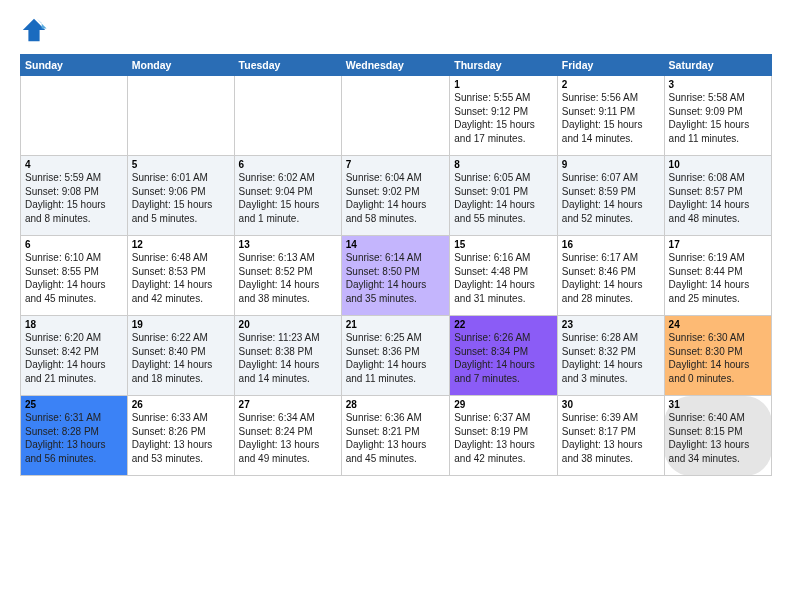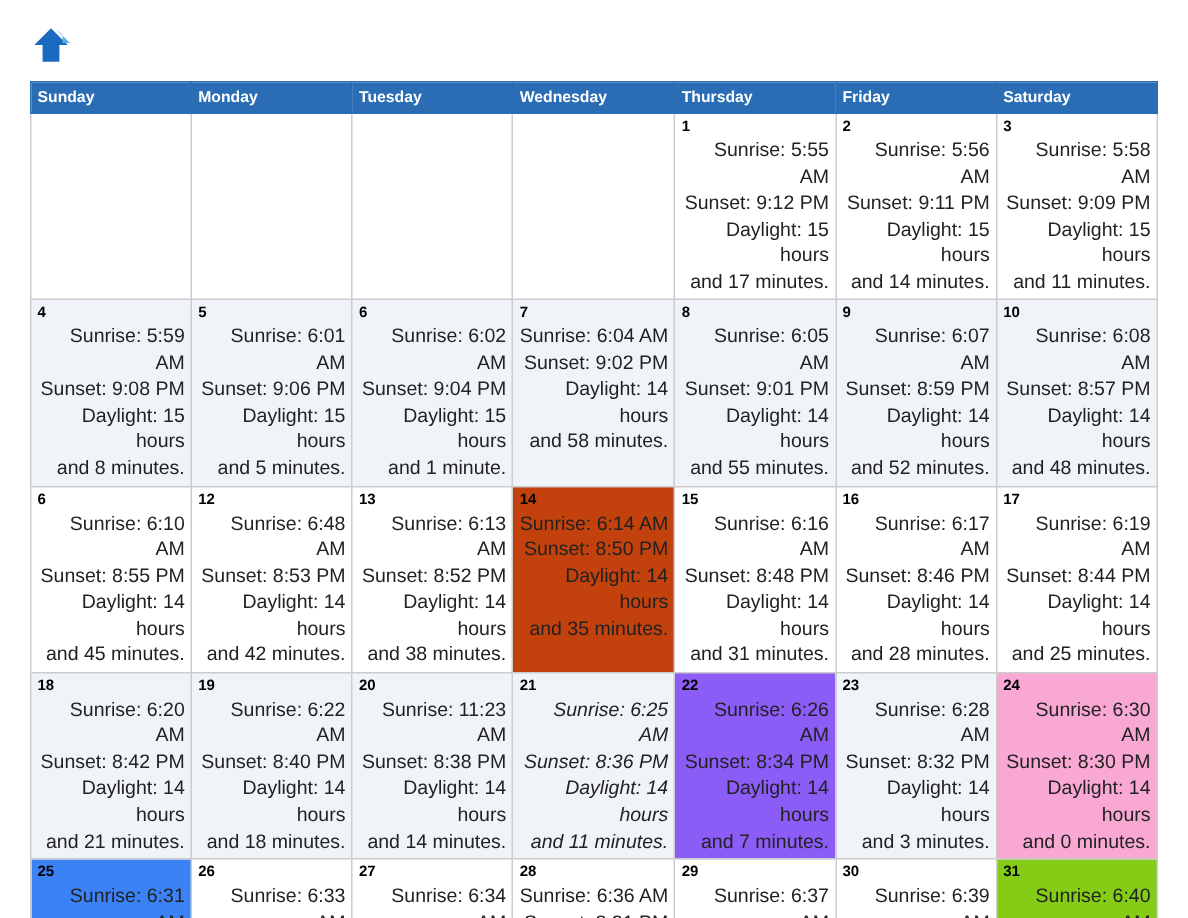--- a/index.html
+++ b/index.html
@@ -81,24 +81,23 @@
     .calendar tr:nth-child(even) td {
       background: #fff;
     }
     .day-num {
       font-weight: bold;
       font-size: 10px;
       display: block;
       margin-bottom: 1px;
     }
     .day-info {
-      font-size: 13px;
+      font-size: 10px;
       color: #222;
       line-height: 1.35;
-      text-align: right;
     }
     .empty {
       background: #fff !important;
     }
   </style>
 </head>
 <body>
 
 <div class="page">
   <div class="header">
@@ -224,31 +223,31 @@
 Daylight: 14 hours
 and 42 minutes.</div>
           </td>
           <td style="background: rgb(255, 255, 255);">
             <span class="day-num">13</span>
             <div class="day-info" style="white-space: pre-line;">Sunrise: 6:13 AM
 Sunset: 8:52 PM
 Daylight: 14 hours
 and 38 minutes.</div>
           </td>
-          <td style="background: #c2410c;">
+          <td style="background: #c4b5fd;">
             <span class="day-num">14</span>
             <div class="day-info" style="white-space: pre-line;">Sunrise: 6:14 AM
 Sunset: 8:50 PM
 Daylight: 14 hours
 and 35 minutes.</div>
           </td>
           <td style="background: rgb(255, 255, 255);">
             <span class="day-num">15</span>
             <div class="day-info" style="white-space: pre-line;">Sunrise: 6:16 AM
-Sunset: 8:48 PM
+Sunset: 4:48 PM
 Daylight: 14 hours
 and 31 minutes.</div>
           </td>
           <td style="background: rgb(255, 255, 255);">
             <span class="day-num">16</span>
             <div class="day-info" style="white-space: pre-line;">Sunrise: 6:17 AM
 Sunset: 8:46 PM
 Daylight: 14 hours
 and 28 minutes.</div>
           </td>
@@ -277,40 +276,40 @@
           </td>
           <td style="background: rgb(240, 244, 248);">
             <span class="day-num">20</span>
             <div class="day-info" style="white-space: pre-line;">Sunrise: 11:23 AM
 Sunset: 8:38 PM
 Daylight: 14 hours
 and 14 minutes.</div>
           </td>
           <td style="background: rgb(240, 244, 248);">
             <span class="day-num">21</span>
-            <div class="day-info" style="white-space: pre-line; font-style: italic;">Sunrise: 6:25 AM
+            <div class="day-info" style="white-space: pre-line;">Sunrise: 6:25 AM
 Sunset: 8:36 PM
 Daylight: 14 hours
 and 11 minutes.</div>
           </td>
           <td style="background: #8b5cf6;">
             <span class="day-num">22</span>
             <div class="day-info" style="white-space: pre-line;">Sunrise: 6:26 AM
 Sunset: 8:34 PM
 Daylight: 14 hours
 and 7 minutes.</div>
           </td>
           <td style="background: rgb(240, 244, 248);">
             <span class="day-num">23</span>
             <div class="day-info" style="white-space: pre-line;">Sunrise: 6:28 AM
 Sunset: 8:32 PM
 Daylight: 14 hours
 and 3 minutes.</div>
           </td>
-          <td style="background: #f9a8d4; margin-top: 40px;">
+          <td style="background: #fdba74; margin-top: 40px;">
             <span class="day-num">24</span>
             <div class="day-info" style="white-space: pre-line;">Sunrise: 6:30 AM
 Sunset: 8:30 PM
 Daylight: 14 hours
 and 0 minutes.</div>
           </td>
         </tr>
         <tr>
           <td style="background: #3b82f6;">
             <span class="day-num">25</span>
@@ -347,21 +346,21 @@
 Daylight: 13 hours
 and 42 minutes.</div>
           </td>
           <td style="background: rgb(255, 255, 255);">
             <span class="day-num">30</span>
             <div class="day-info" style="white-space: pre-line;">Sunrise: 6:39 AM
 Sunset: 8:17 PM
 Daylight: 13 hours
 and 38 minutes.</div>
           </td>
-          <td style="background: #84cc16;">
+          <td style="background: #e5e5e5; border-radius: 27px;">
             <span class="day-num">31</span>
             <div class="day-info" style="white-space: pre-line;">Sunrise: 6:40 AM
 Sunset: 8:15 PM
 Daylight: 13 hours
 and 34 minutes.</div>
           </td>
         </tr>
       </tbody>
   </table>
 </div>

